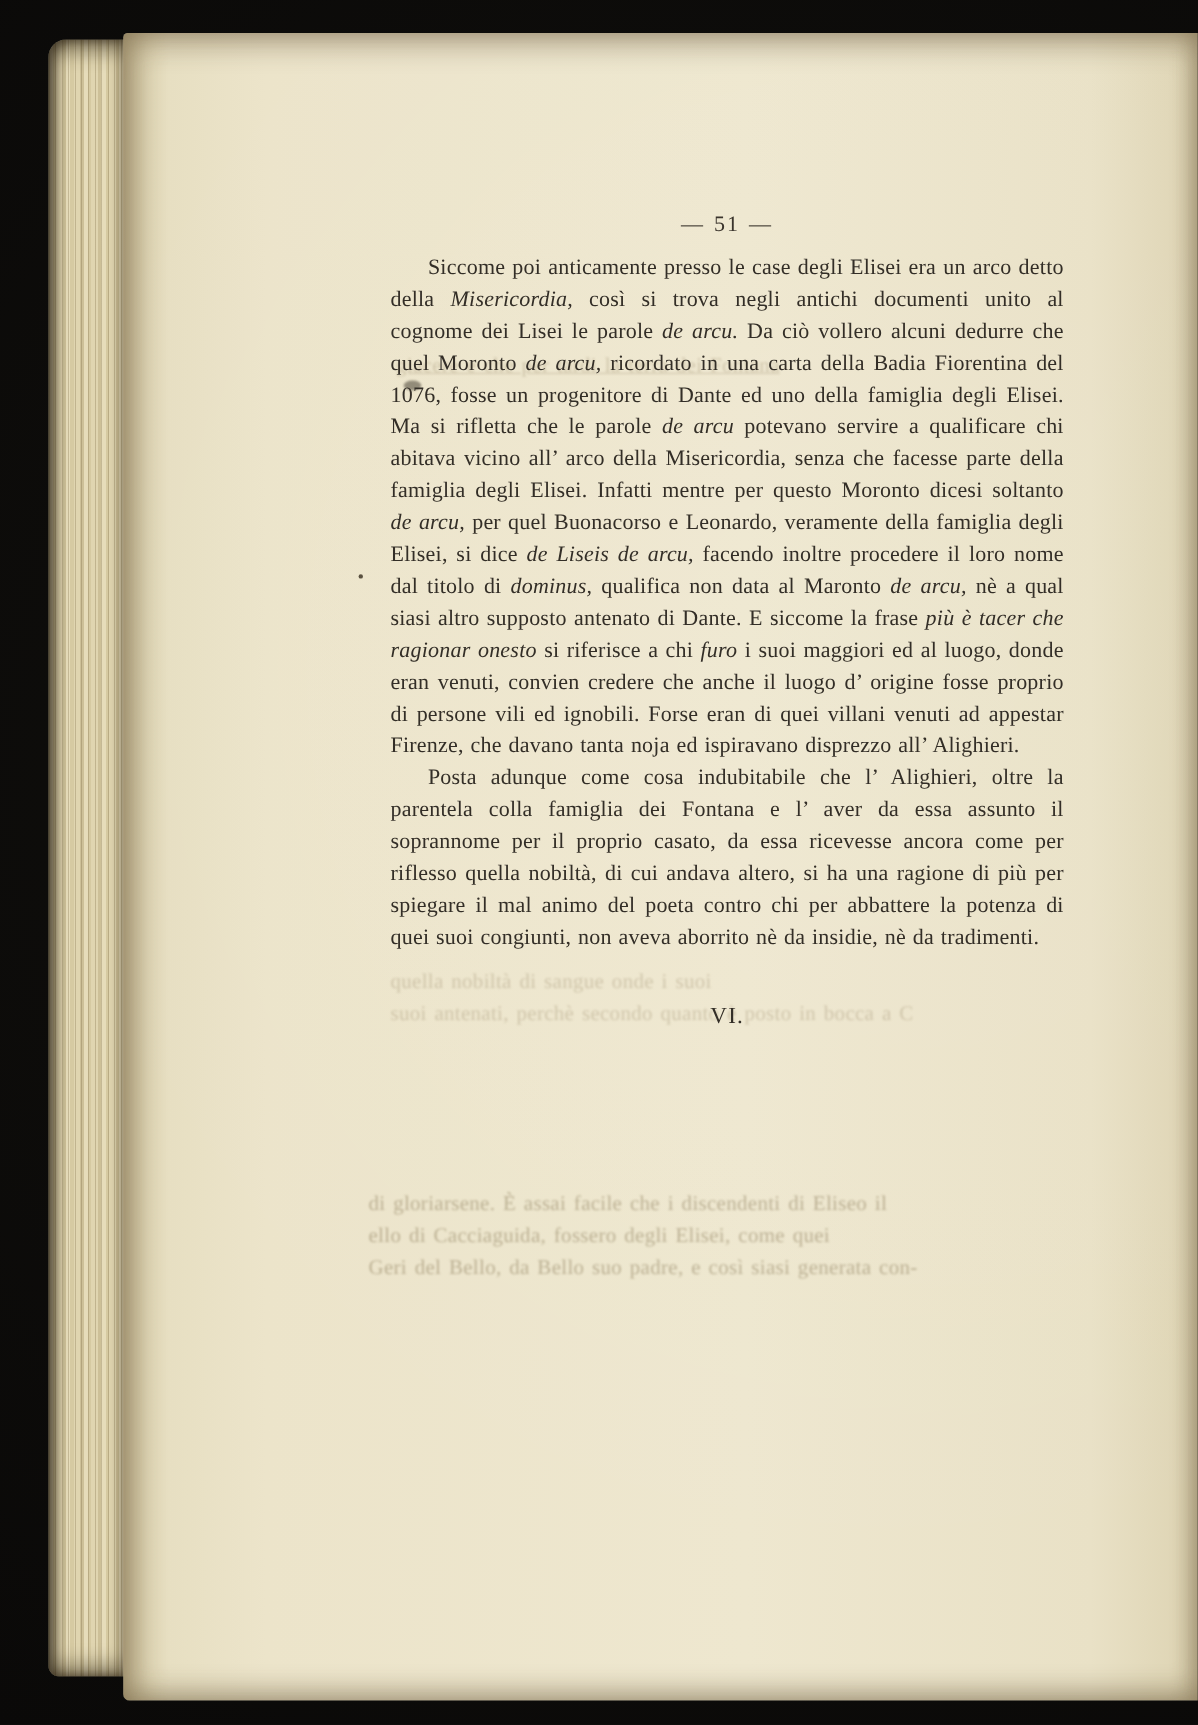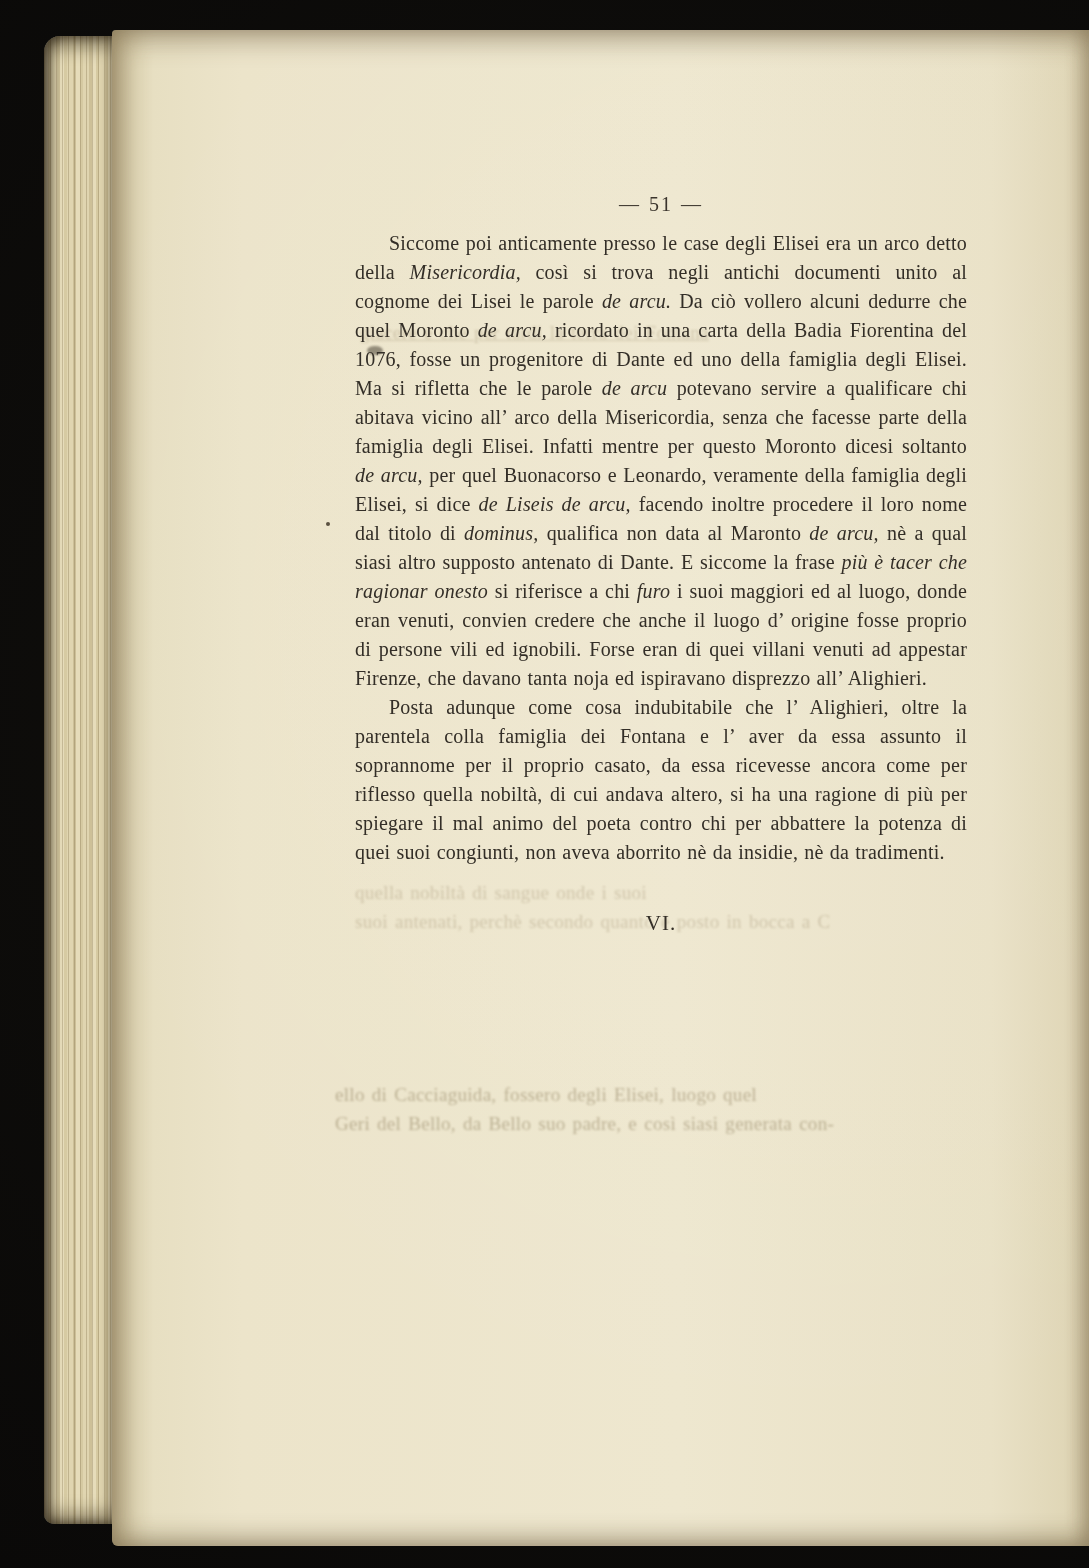--- a/index.html
+++ b/index.html
@@ -75,21 +75,22 @@
   <div class="page">
 
     <div class="ghost faint" style="left:248px;top:288px;text-decoration:underline;">
         <div>giacere e che per tardi la terra dei Fontana</div>
       </div>
     <div class="ghost faint" style="left:243px;top:848px;">
         <div>quella nobiltà di sangue onde i suoi</div>
         <div>suoi antenati, perchè secondo quanto è posto in bocca a C</div>
       </div>
     <div class="ghost" style="left:223px;top:1050px;">
-        <div>ello di Cacciaguida, fossero degli Elisei, luogo quel</div>
+        <div>di gloriarsene. È assai facile che i discendenti di Eliseo il</div>
+        <div>ello di Cacciaguida, fossero degli Elisei, come quei</div>
         <div>Geri del Bello, da Bello suo padre, e così siasi generata con-</div>
       </div>
 
     <div class="ink-smudge"></div>
     <div class="speck" style="left:214px;top:492px;width:4px;height:4px;"></div>
 
     <div class="text-block">
       <div class="page-number">— 51 —</div>
       <div class="body-text">
           <p class="indent"><span>Siccome poi anticamente presso le case degli Elisei era un arco detto della </span><i>Misericordia,</i><span> così si trova negli antichi documenti unito al cognome dei Lisei le parole </span><i>de arcu.</i><span> Da ciò vollero alcuni dedurre che quel Moronto </span><i>de arcu,</i><span> ricordato in una carta della Badia Fiorentina del 1076, fosse un progenitore di Dante ed uno della famiglia degli Elisei. Ma si rifletta che le parole </span><i>de arcu</i><span> potevano servire a qualificare chi abitava vicino all’ arco della Misericordia, senza che facesse parte della famiglia degli Elisei. Infatti mentre per questo Moronto dicesi soltanto </span><i>de arcu,</i><span> per quel Buonacorso e Leonardo, veramente della famiglia degli Elisei, si dice </span><i>de Liseis de arcu,</i><span> facendo inoltre procedere il loro nome dal titolo di </span><i>dominus,</i><span> qualifica non data al Maronto </span><i>de arcu,</i><span> nè a qual siasi altro supposto antenato di Dante. E siccome la frase </span><i>più è tacer che ragionar onesto</i><span> si riferisce a chi </span><i>furo</i><span> i suoi maggiori ed al luogo, donde eran venuti, convien credere che anche il luogo d’ origine fosse proprio di persone vili ed ignobili. Forse eran di quei villani venuti ad appestar Firenze, che davano tanta noja ed ispiravano disprezzo all’ Alighieri.</span></p>

